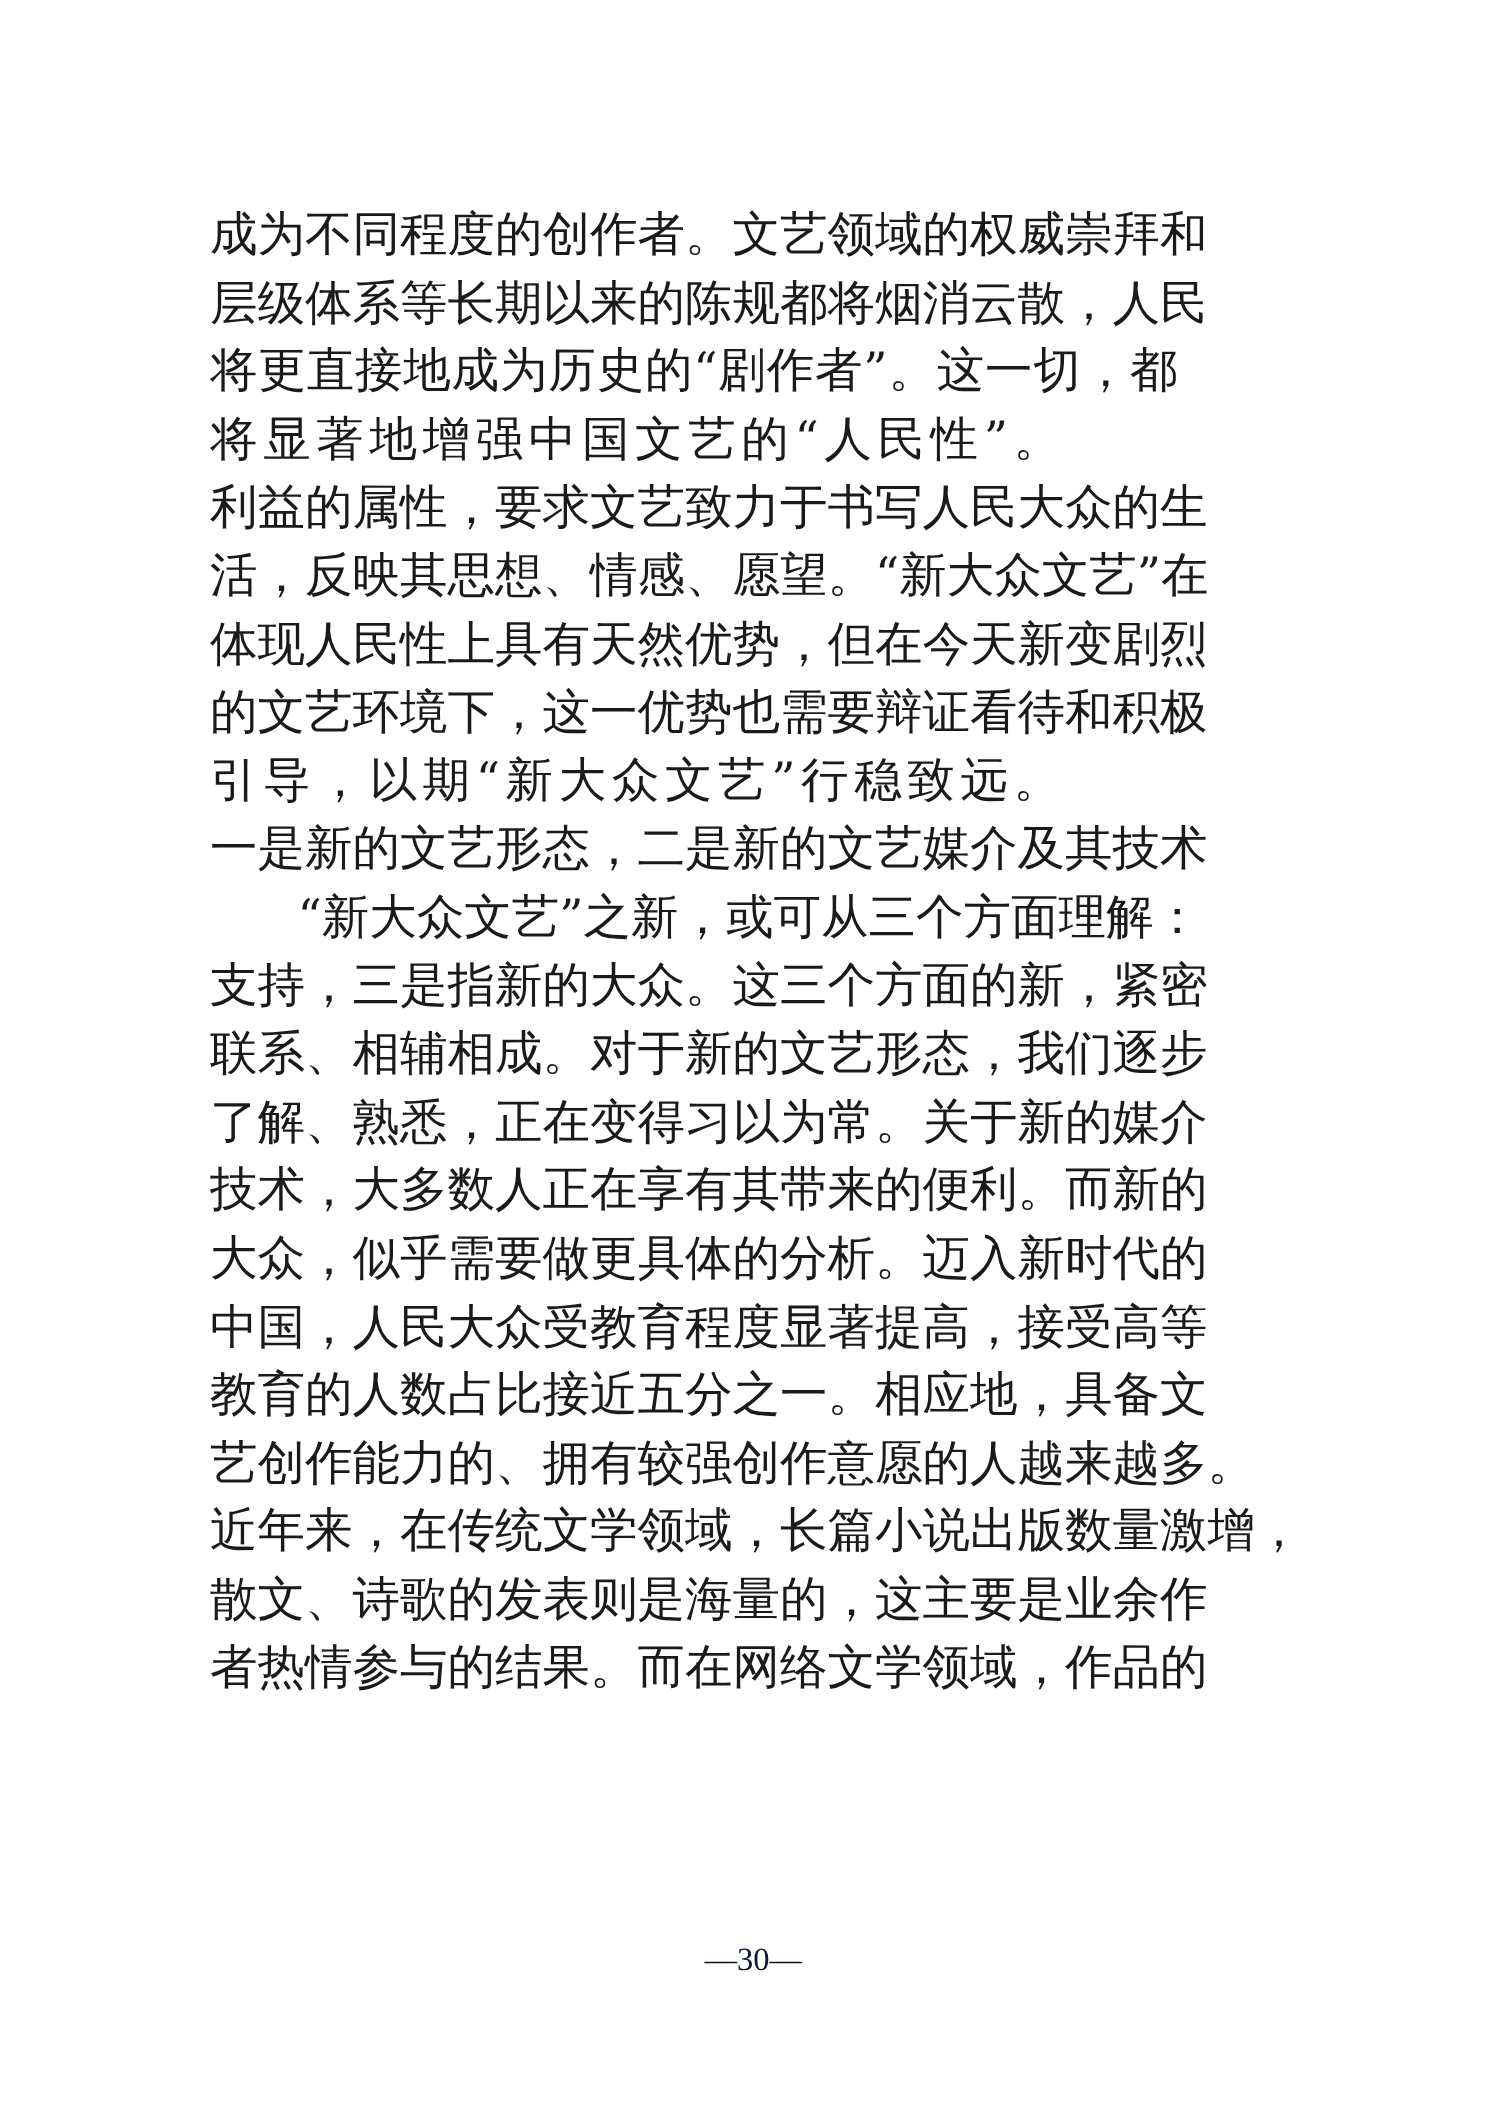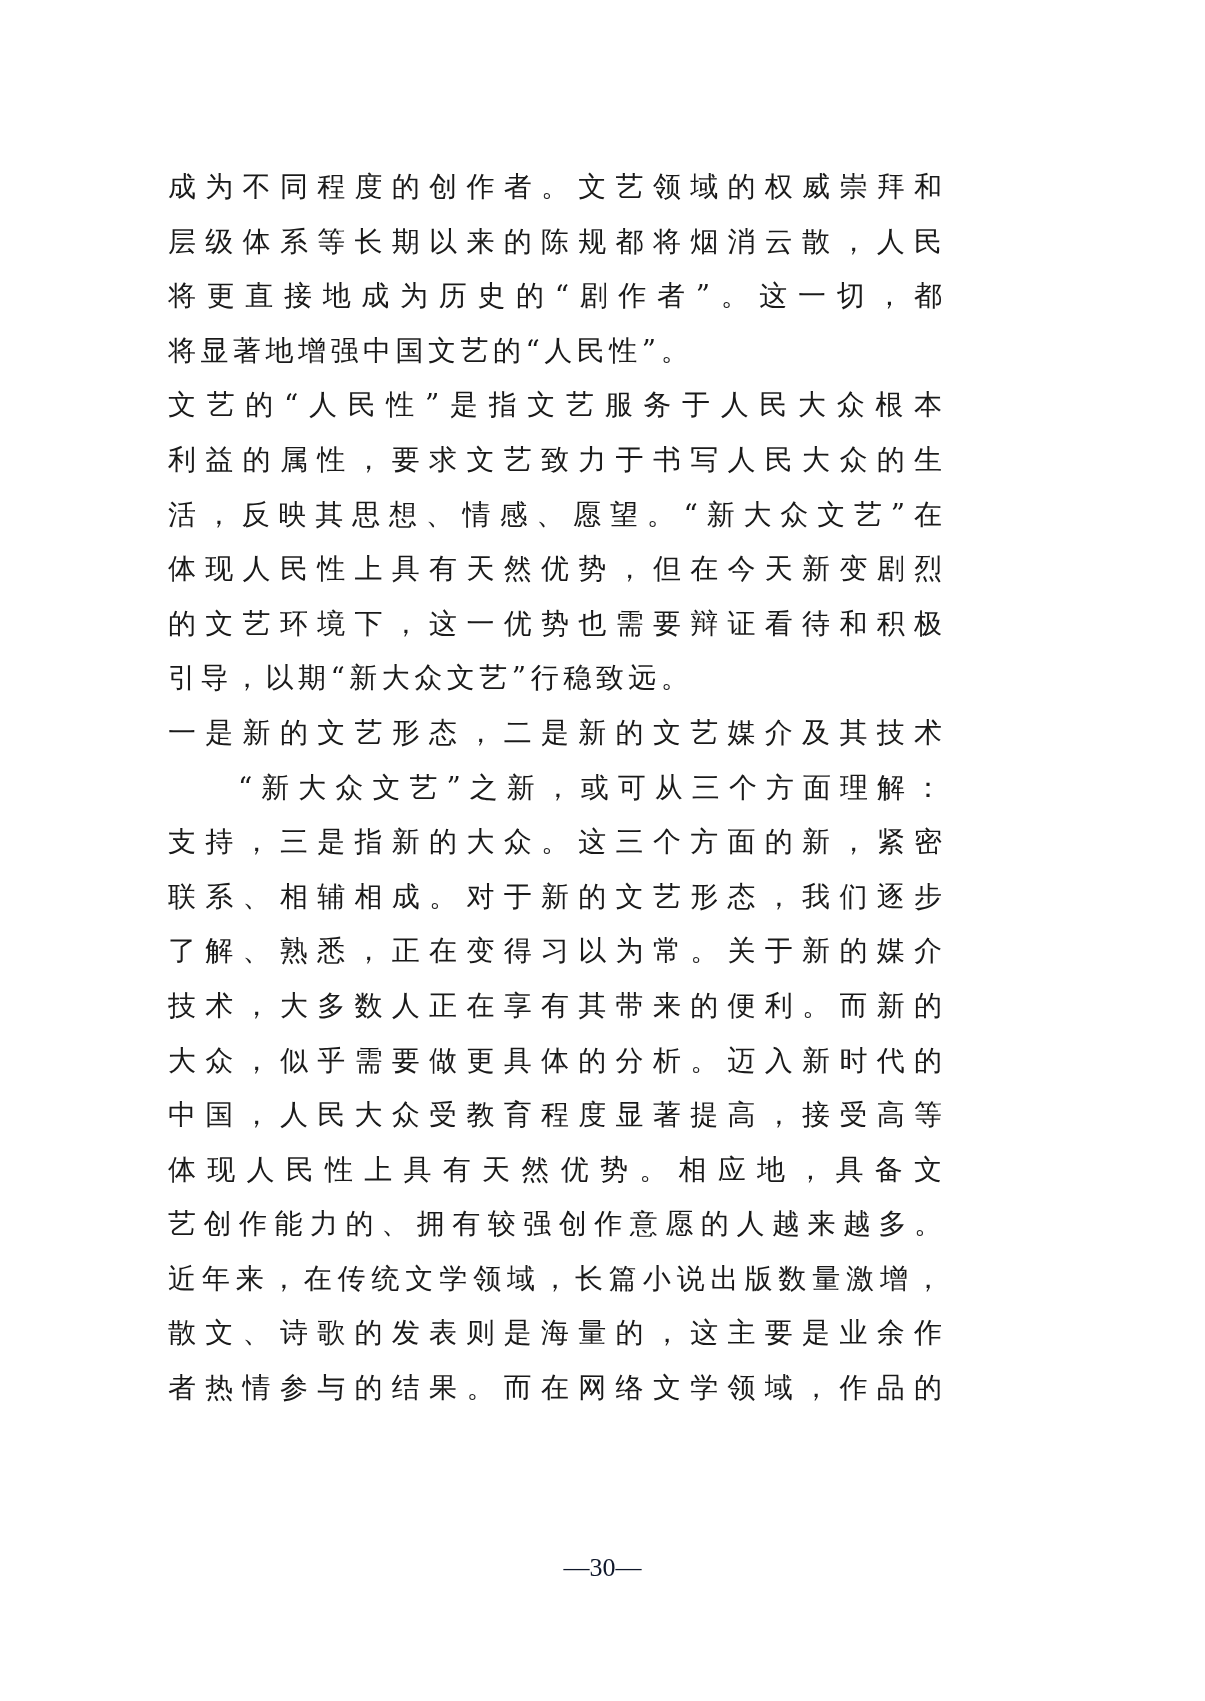--- a/index.html
+++ b/index.html
@@ -25,21 +25,21 @@
     }
     .text-block {
       position: absolute;
       left: 168px;
       top: 160px;
       width: 774px;
     }
     .line {
       height: 54.6px;
       line-height: 54.6px;
-      font-size: 28px;
+      font-size: 38px;
       white-space: nowrap;
       text-align: justify;
       text-align-last: justify;
       letter-spacing: 0px;
       overflow: visible;
     }
     .line.last {
       text-align-last: left;
       letter-spacing: 4.5px;
     }
@@ -65,38 +65,37 @@
   <div class="text-block">
 
     <div class="paragraph">
       <div class="line">成为不同程度的创作者。文艺领域的权威崇拜和</div>
       <div class="line">层级体系等长期以来的陈规都将烟消云散，人民</div>
       <div class="line">将更直接地成为历史的“剧作者”。这一切，都</div>
       <div class="line last">将显著地增强中国文艺的“人民性”。</div>
     </div>
 
     <div class="paragraph">
-      <div class="line">文艺的“人民性”是指文艺服务于人民大众根本</div>
       <div class="line">利益的属性，要求文艺致力于书写人民大众的生</div>
       <div class="line">活，反映其思想、情感、愿望。“新大众文艺”在</div>
       <div class="line">体现人民性上具有天然优势，但在今天新变剧烈</div>
       <div class="line">的文艺环境下，这一优势也需要辩证看待和积极</div>
       <div class="line last">引导，以期“新大众文艺”行稳致远。</div>
     </div>
 
     <div class="paragraph">
       <div class="line">一是新的文艺形态，二是新的文艺媒介及其技术</div>
       <div class="line indent">“新大众文艺”之新，或可从三个方面理解：</div>
       <div class="line">支持，三是指新的大众。这三个方面的新，紧密</div>
       <div class="line">联系、相辅相成。对于新的文艺形态，我们逐步</div>
       <div class="line">了解、熟悉，正在变得习以为常。关于新的媒介</div>
       <div class="line">技术，大多数人正在享有其带来的便利。而新的</div>
       <div class="line">大众，似乎需要做更具体的分析。迈入新时代的</div>
       <div class="line">中国，人民大众受教育程度显著提高，接受高等</div>
-      <div class="line">体现人民性上具有天然优势。相应地，具备文</div>
+      <div class="line">教育的人数占比接近五分之一。相应地，具备文</div>
       <div class="line">艺创作能力的、拥有较强创作意愿的人越来越多。</div>
       <div class="line">近年来，在传统文学领域，长篇小说出版数量激增，</div>
       <div class="line">散文、诗歌的发表则是海量的，这主要是业余作</div>
       <div class="line">者热情参与的结果。而在网络文学领域，作品的</div>
     </div>
 
   </div>
 
   <div class="page-number">—30—</div>
 </div>

